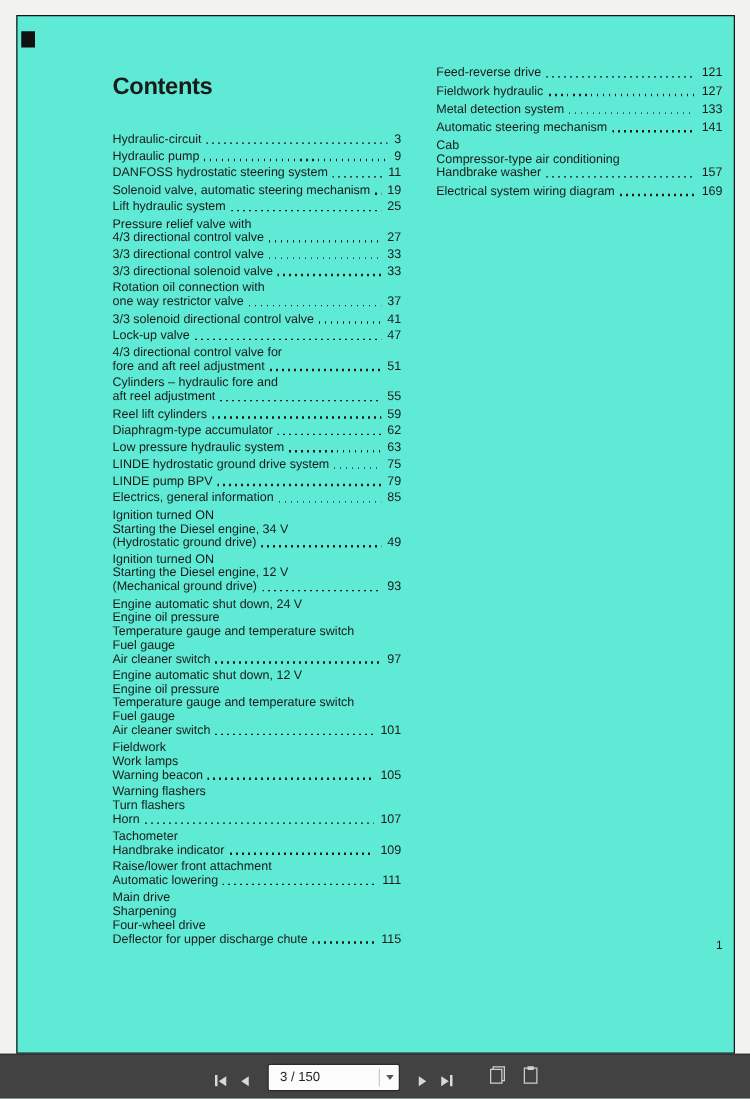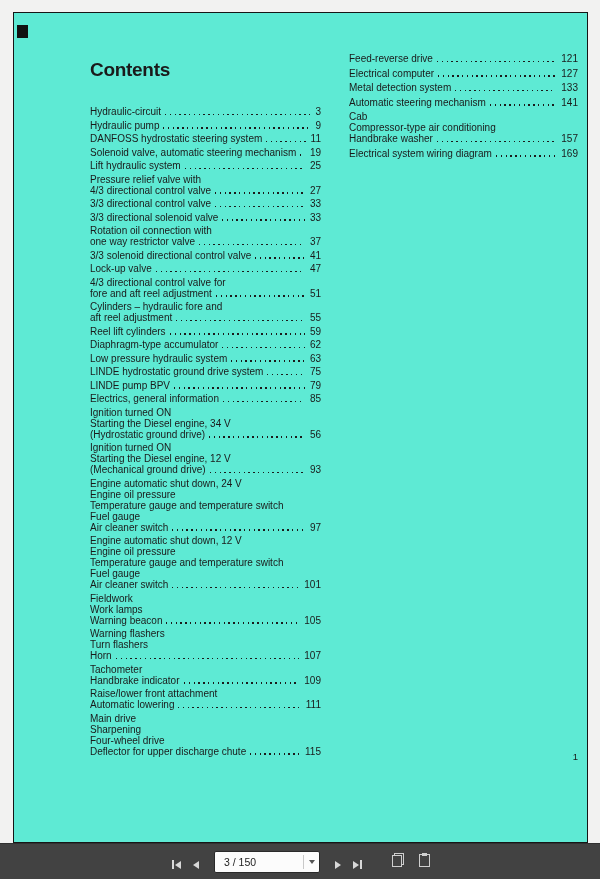--- a/index.html
+++ b/index.html
@@ -243,21 +243,21 @@
             <span class="dots"></span>
             <span class="toc-page">85</span>
           </div>
         </div>
         <div class="toc-entry">
           <div class="toc-line"><span class="toc-label">Ignition turned ON</span></div>
           <div class="toc-line"><span class="toc-label">Starting the Diesel engine, 34 V</span></div>
           <div class="toc-line with-page">
             <span class="toc-label">(Hydrostatic ground drive)</span>
             <span class="dots"></span>
-            <span class="toc-page">56</span>
+            <span class="toc-page">49</span>
           </div>
         </div>
         <div class="toc-entry">
           <div class="toc-line"><span class="toc-label">Ignition turned ON</span></div>
           <div class="toc-line"><span class="toc-label">Starting the Diesel engine, 12 V</span></div>
           <div class="toc-line with-page">
             <span class="toc-label">(Mechanical ground drive)</span>
             <span class="dots"></span>
             <span class="toc-page">93</span>
           </div>
@@ -332,21 +332,21 @@
     <div class="toc-col col-right" id="toc-right">
         <div class="toc-entry">
           <div class="toc-line with-page">
             <span class="toc-label">Feed-reverse drive</span>
             <span class="dots"></span>
             <span class="toc-page">121</span>
           </div>
         </div>
         <div class="toc-entry">
           <div class="toc-line with-page">
-            <span class="toc-label">Electrical computer</span>
+            <span class="toc-label">Fieldwork hydraulic</span>
             <span class="dots"></span>
             <span class="toc-page">127</span>
           </div>
         </div>
         <div class="toc-entry">
           <div class="toc-line with-page">
             <span class="toc-label">Metal detection system</span>
             <span class="dots"></span>
             <span class="toc-page">133</span>
           </div>

